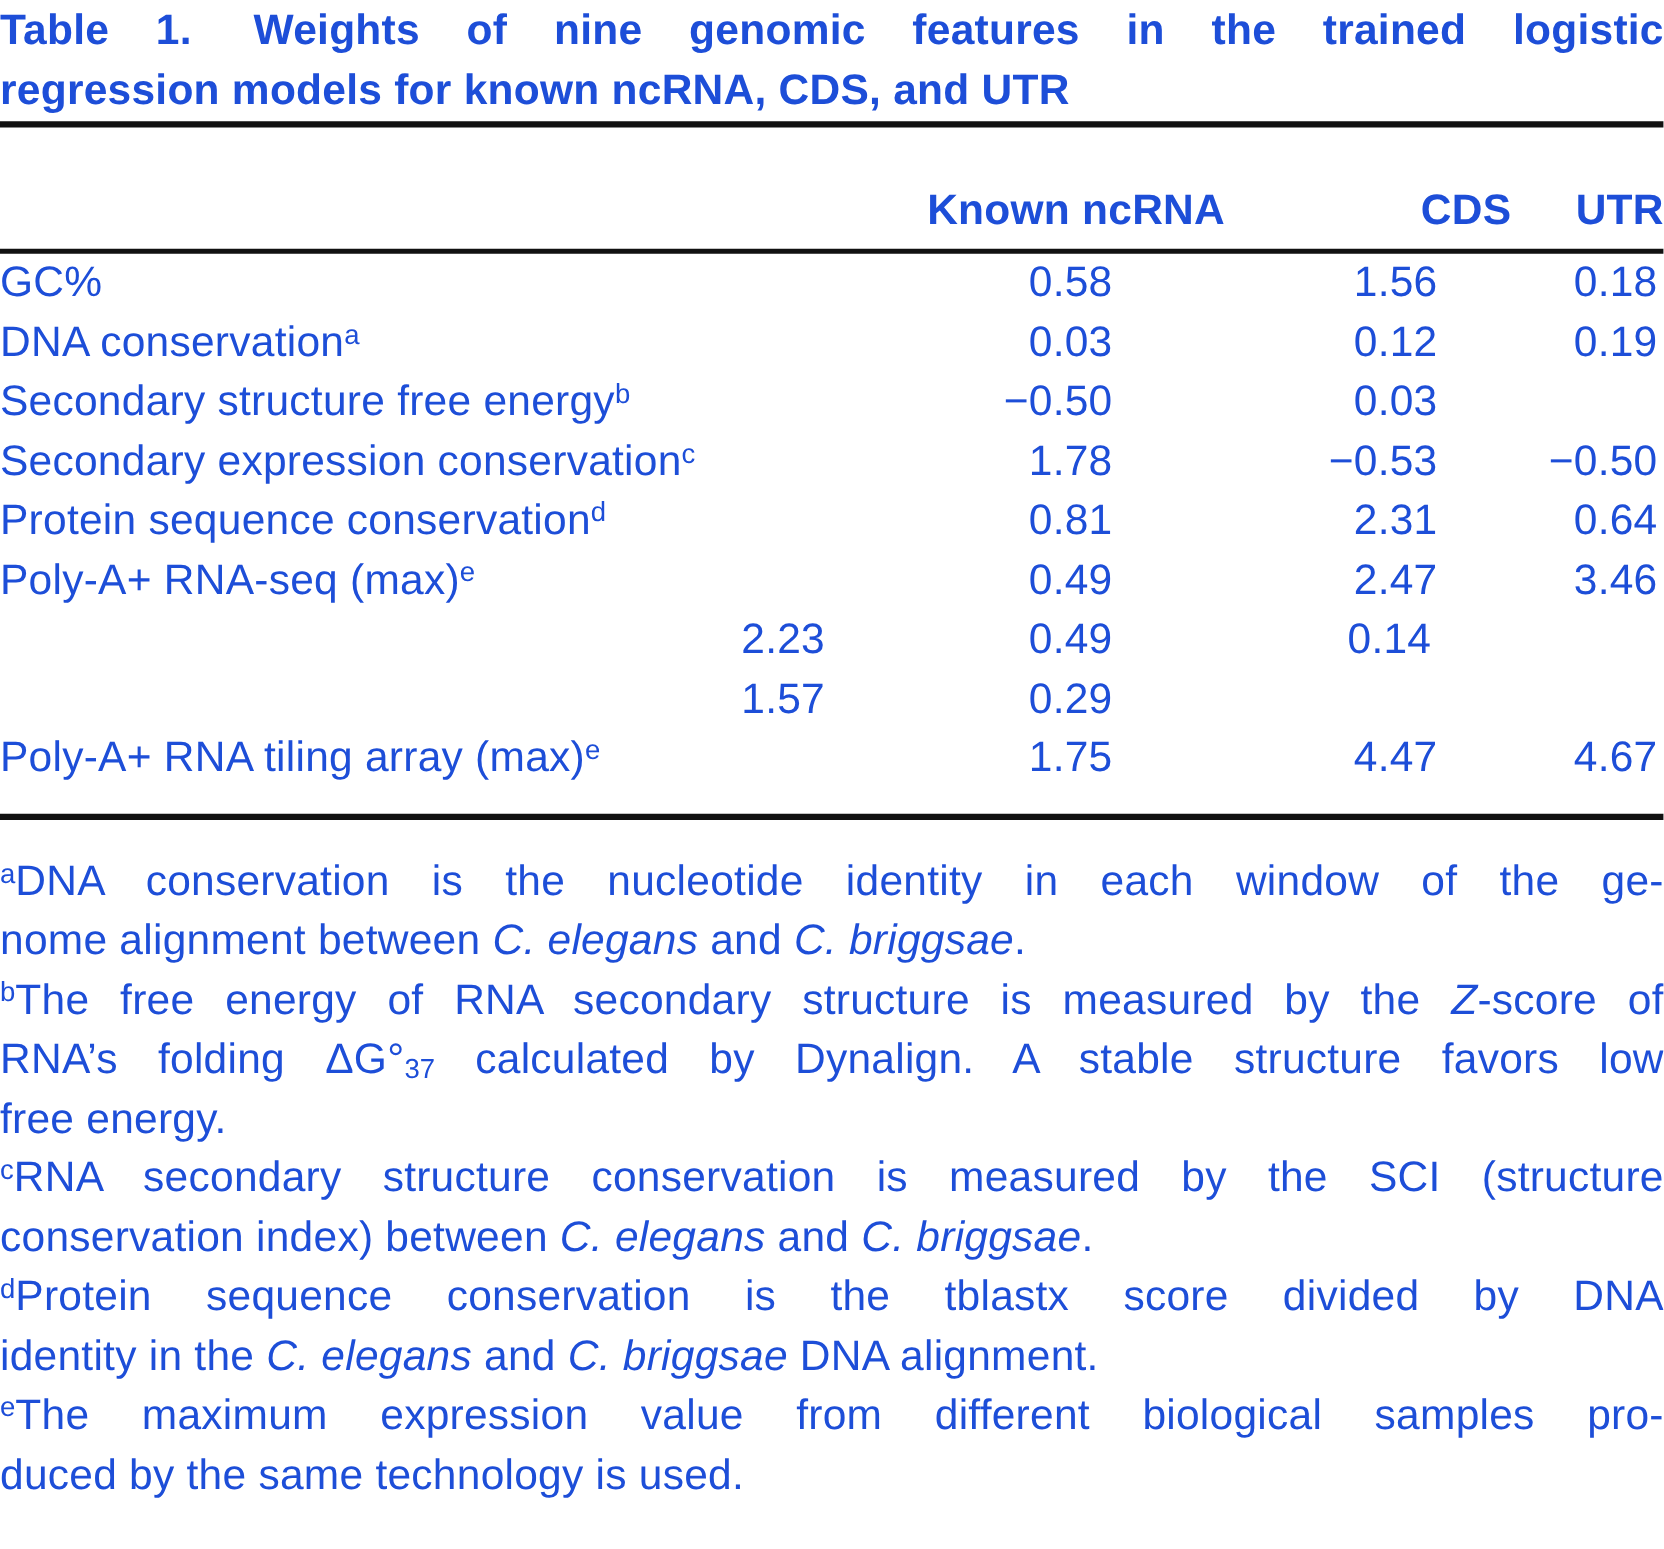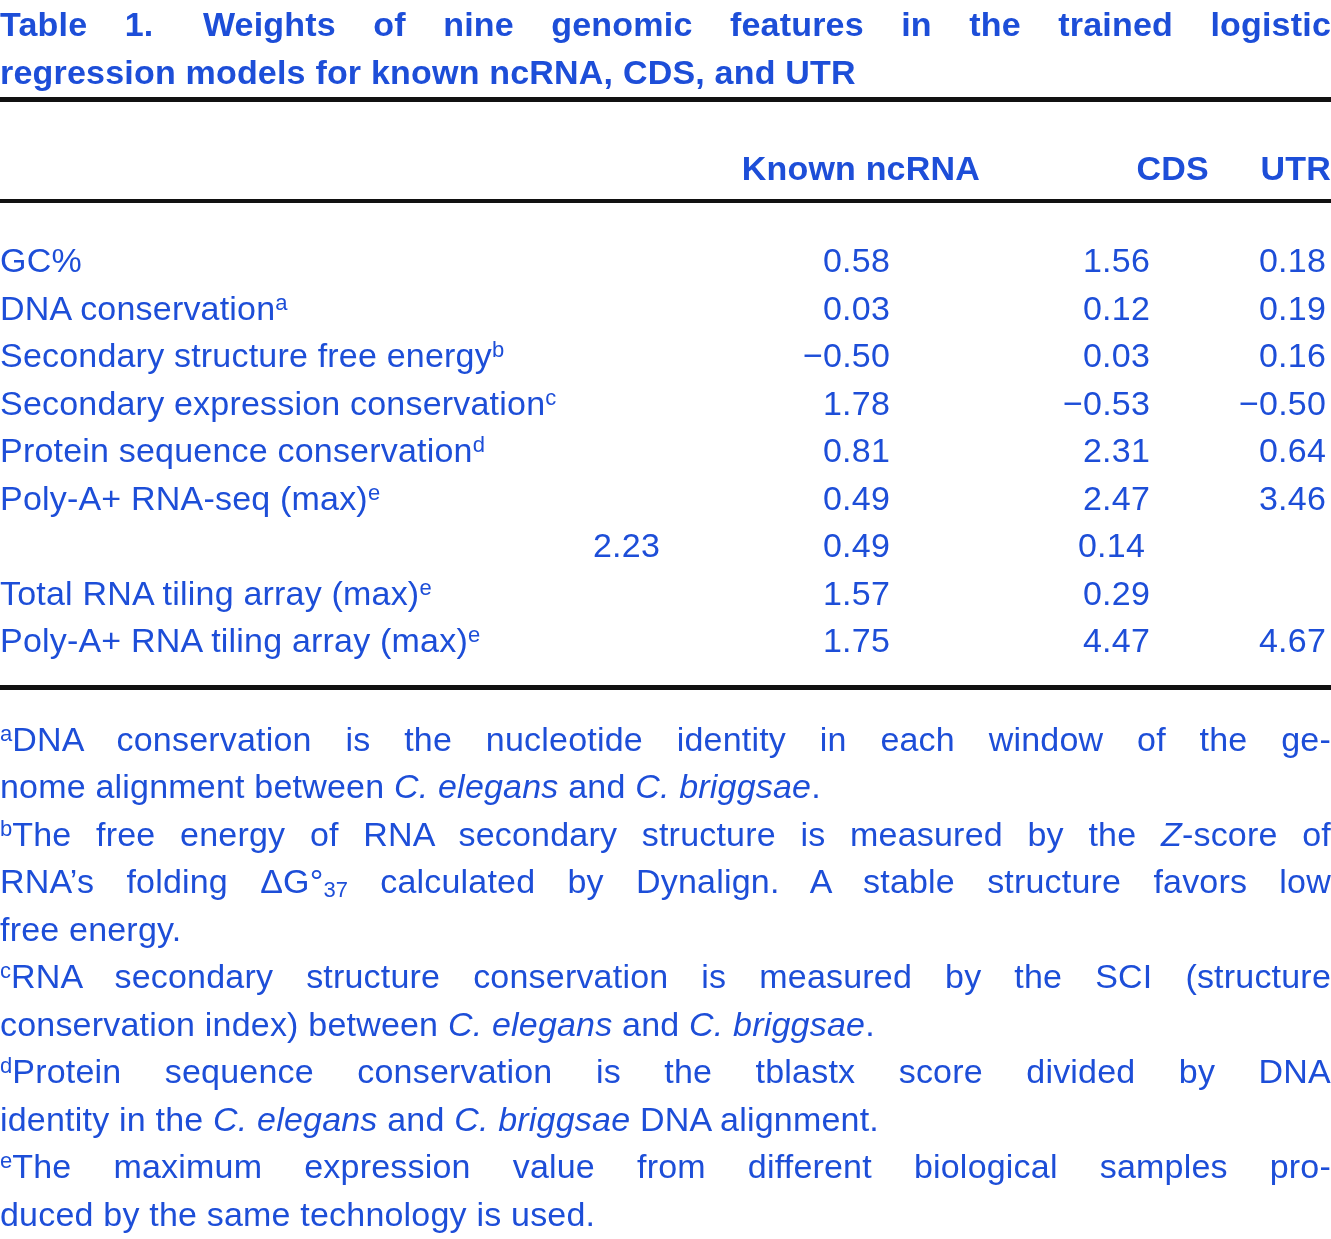--- a/index.html
+++ b/index.html
@@ -31,21 +31,21 @@
   
   .thead {
     display: grid;
     grid-template-columns: 690px 290px 229px 122px;
     margin-top: 42px;
     line-height: 48px;
     font-weight: 700;
   }
   .thead .h { text-align: right; white-space: nowrap; }
   
-  .tbody { margin-top: 34px; }
+  .tbody { }
   .trow {
     display: grid;
     grid-template-columns: 660px 230px 260px 181px;
     height: 47.5px;
     line-height: 47.5px;
   }
   .cell { white-space: nowrap; }
   .cell.feature { text-align: left; }
   .cell.num { text-align: right; }
   .cell.num.last { padding-right: 5px; box-sizing: border-box; }
@@ -101,21 +101,20 @@
     <div class="cell feature"><span class="ftext">DNA conservation</span><sup class="fsup">a</sup></div>
     <div class="cell num">0.03</div>
     <div class="cell num">0.12</div>
     <div class="cell num last">0.19</div>
   </div>
 
   <div class="trow">
     <div class="cell feature"><span class="ftext">Secondary structure free energy</span><sup class="fsup">b</sup></div>
     <div class="cell num">−0.50</div>
     <div class="cell num">0.03</div>
-    <div class="cell num last">0.16</div>
   </div>
 
   <div class="trow">
     <div class="cell feature"><span class="ftext">Secondary expression conservation</span><sup class="fsup">c</sup></div>
     <div class="cell num">1.78</div>
     <div class="cell num">−0.53</div>
     <div class="cell num last">−0.50</div>
   </div>
 
   <div class="trow">
@@ -132,21 +131,20 @@
     <div class="cell num last">3.46</div>
   </div>
 
   <div class="trow">
     <div class="cell num">2.23</div>
     <div class="cell num">0.49</div>
     <div class="cell num last">0.14</div>
   </div>
 
   <div class="trow">
-    <div class="cell feature"><span class="ftext">Total RNA tiling array (max)</span><sup class="fsup">e</sup></div>
     <div class="cell num">1.57</div>
     <div class="cell num">0.29</div>
   </div>
 
   <div class="trow">
     <div class="cell feature"><span class="ftext">Poly-A+ RNA tiling array (max)</span><sup class="fsup">e</sup></div>
     <div class="cell num">1.75</div>
     <div class="cell num">4.47</div>
     <div class="cell num last">4.67</div>
   </div>

